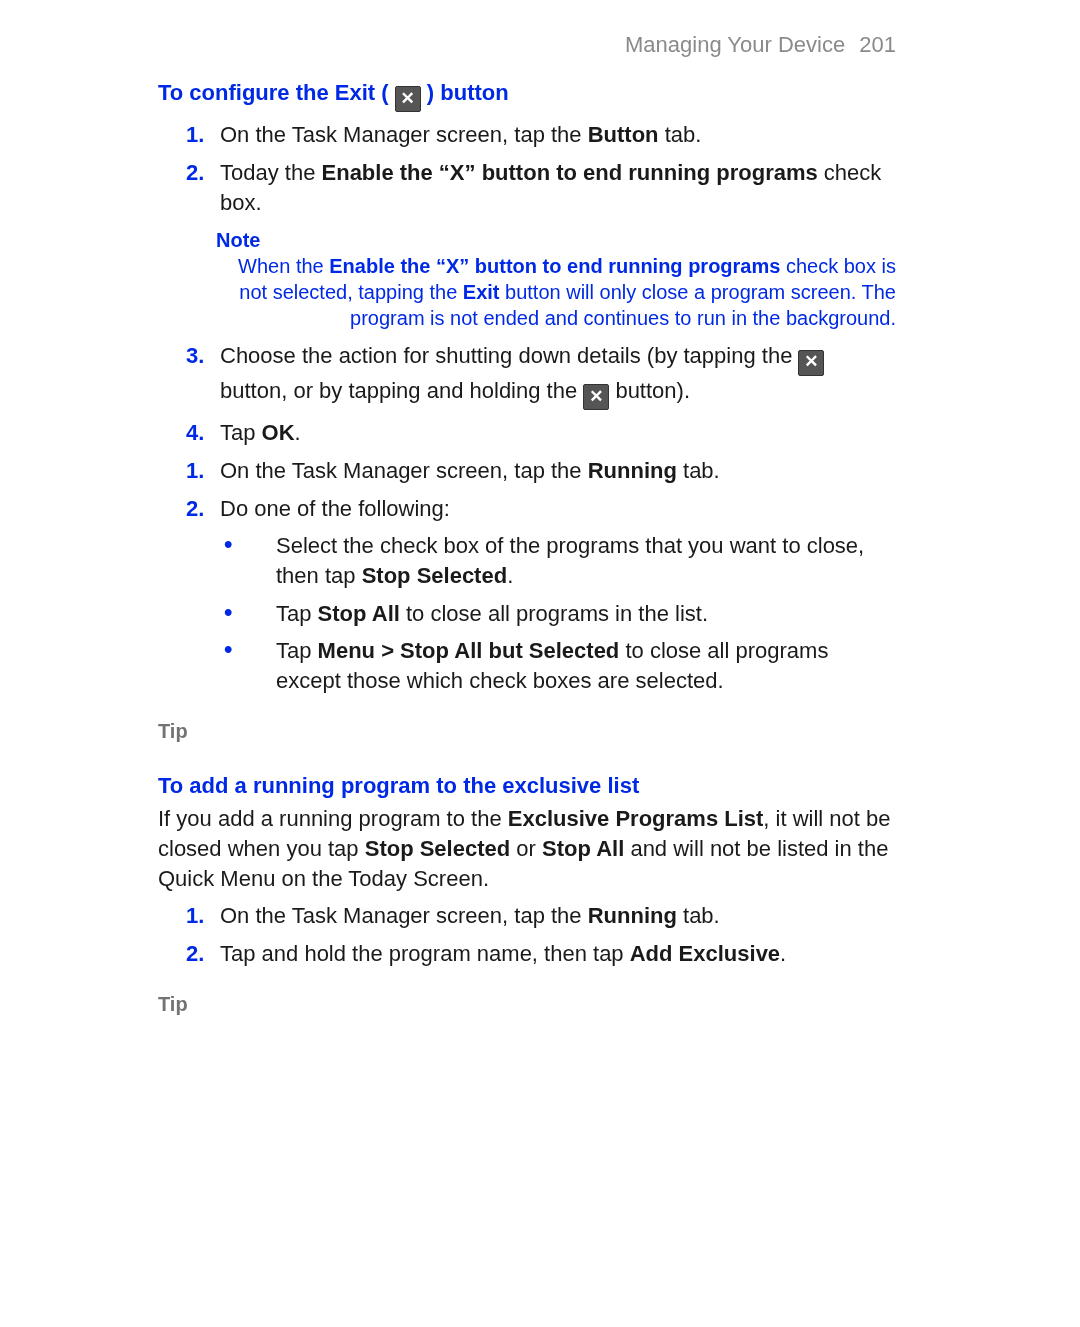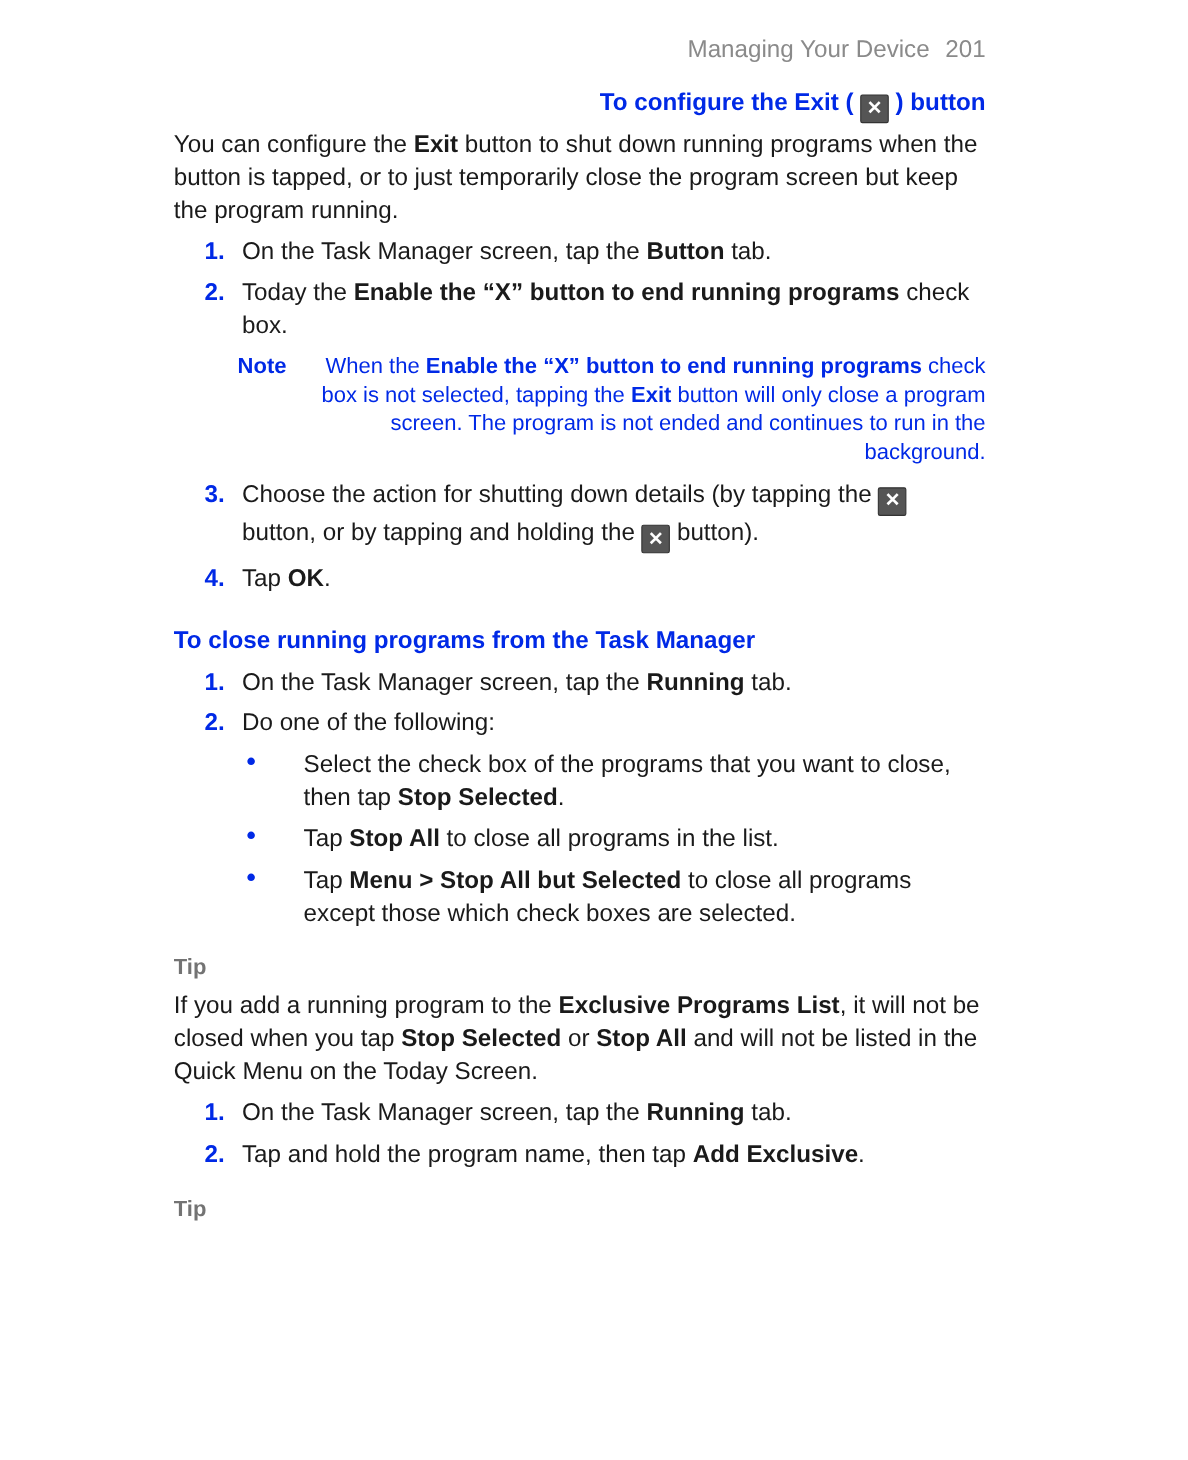--- a/index.html
+++ b/index.html
@@ -1,31 +1,31 @@
 <!DOCTYPE html>
 <html><head>
 <meta charset="utf-8">
 <style>
   html,body{margin:0;padding:0;background:#fff;font-family:"Segoe UI","Myriad Pro","Helvetica Neue",Arial,sans-serif;color:#1a1a1a;font-size:22px;line-height:1.35;}
   .page{width:1004px;min-height:1327px;box-sizing:border-box;padding:30px 108px 80px 158px;position:relative;}
   .running-head{color:#8a8a8a;font-size:22px;text-align:right;margin-bottom:18px;font-weight:400;}
   .running-head .pageno{padding-left:8px;}
   .h{color:#0029e6;font-weight:700;margin-top:26px;}
-  .h.first{margin-top:12px;text-align:right;}
+  .h.first{margin-top:12px;}
   .para{margin-top:4px;}
   .bold{font-weight:700;}
   .ol{margin:8px 0 0 0;padding:0;}
   .ol .item{display:flex;margin:8px 0 0 28px;}
   .ol .num{color:#0029e6;font-weight:700;min-width:34px;}
   .ol .txt{flex:1;}
   .ul{margin:6px 0 0 0;padding:0;}
   .ul .bitem{display:flex;margin:8px 0 0 66px;}
   .ul .dot{color:#0029e6;font-weight:700;min-width:30px;font-size:24px;line-height:1.1;}
   .ul .txt{flex:1;margin-left:22px;}
-  .note-block{display:flex;color:#0029e6;margin:10px 0 10px 58px;font-size:20px;line-height:1.3;}
+  .note-block{display:flex;color:#0029e6;margin:10px 0 10px 58px;font-size:20px;line-height:1.3;flex-direction:column;}
   .note-block .tag{font-weight:700;min-width:64px;}
   .note-block .ntxt{flex:1;text-align:right;}
   .tip-block{display:flex;color:#737373;margin:22px 0 6px 0;font-size:20px;line-height:1.35;}
   .tip-block .tag{font-weight:700;min-width:82px;}
   .tip-block .ntxt{flex:1;}
   .x-icon{display:inline-flex;align-items:center;justify-content:center;width:24px;height:24px;background:#555;color:#fff;font-weight:700;font-size:17px;border:1px solid #333;border-radius:2px;vertical-align:-4px;font-family:Arial,sans-serif;}
 </style>
 </head>
 <body>
 
@@ -33,23 +33,20 @@
 
   <div class="running-head">
     <span>Managing Your Device</span>
     <span class="pageno">201</span>
   </div>
 
   <div class="h first">
     <span>To configure the Exit ( </span><span class="x-icon">✕</span><span> ) button</span>
   </div>
 
-  <div class="para">
-    <span>You can configure the </span><span class="bold">Exit</span><span> button to shut down running programs when the button is tapped, or to just temporarily close the program screen but keep the program running.</span>
-  </div>
 
   <div class="ol">
     <div class="item">
       <div class="num">1.</div>
       <div class="txt">
         <span>On the Task Manager screen, tap the </span><span class="bold">Button</span><span> tab.</span>
       </div>
     </div>
     <div class="item">
       <div class="num">2.</div>
@@ -72,21 +69,20 @@
       </div>
     </div>
     <div class="item">
       <div class="num">4.</div>
       <div class="txt">
         <span>Tap </span><span class="bold">OK</span><span>.</span>
       </div>
     </div>
   </div>
 
-  <div class="h">To close running programs from the Task Manager</div>
   <div class="ol">
     <div class="item">
       <div class="num">1.</div>
       <div class="txt">
         <span>On the Task Manager screen, tap the </span><span class="bold">Running</span><span> tab.</span>
       </div>
     </div>
     <div class="item">
       <div class="num">2.</div>
       <div class="txt">Do one of the following:</div>
@@ -111,20 +107,21 @@
       <div class="txt">
         <span>Tap </span><span class="bold">Menu &gt; Stop All but Selected</span><span> to close all programs except those which check boxes are selected.</span>
       </div>
     </div>
   </div>
 
   <div class="tip-block">
     <div class="tag">Tip</div>
   </div>
 
+  <div class="h">To add a running program to the exclusive list</div>
   <div class="para">
     <span>If you add a running program to the </span><span class="bold">Exclusive Programs List</span><span>, it will not be closed when you tap </span><span class="bold">Stop Selected</span><span> or </span><span class="bold">Stop All</span><span> and will not be listed in the Quick Menu on the Today Screen.</span>
   </div>
 
   <div class="ol">
     <div class="item">
       <div class="num">1.</div>
       <div class="txt">
         <span>On the Task Manager screen, tap the </span><span class="bold">Running</span><span> tab.</span>
       </div>

